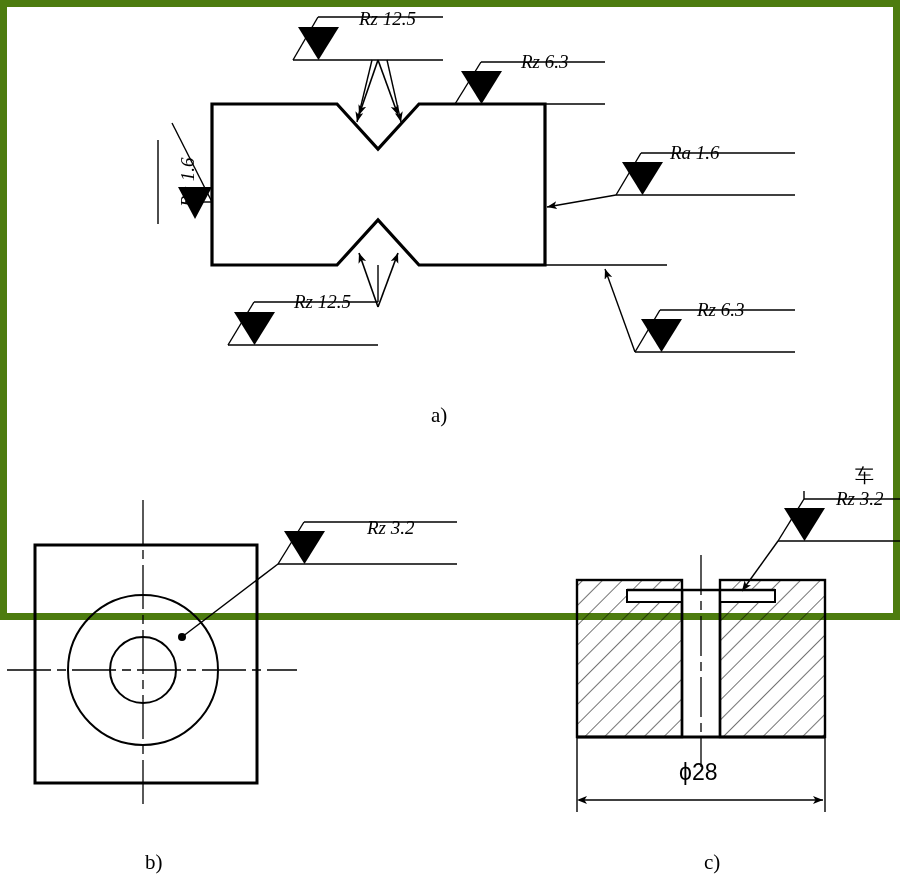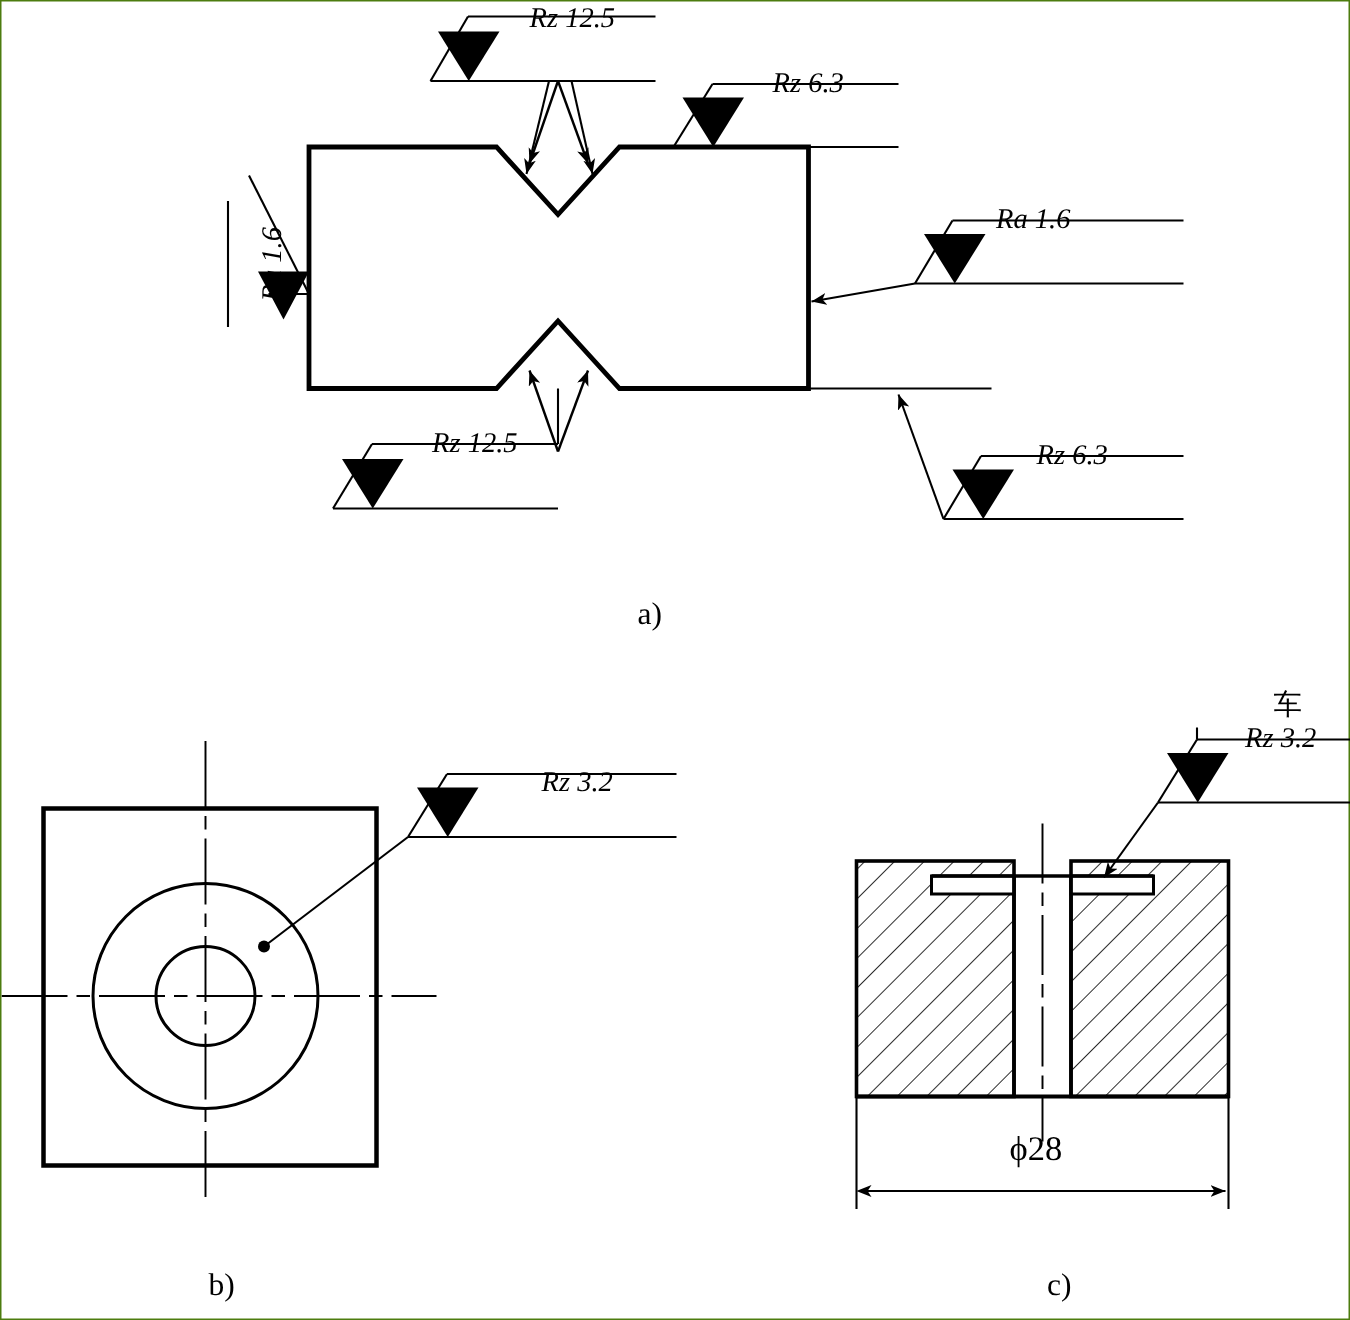--- a/index.html
+++ b/index.html
@@ -11,22 +11,22 @@
     width: 900px;
     height: 880px;
     position: relative;
     font-family: "Liberation Serif", serif;
     overflow: hidden;
   }
   #sheet {
     position: absolute;
     left: 0; top: 0;
     width: 900px;
-    height: 880px;
-    border: 1px solid #4d7c0f;
+    height: 620px;
+    border: 7px solid #4d7c0f;
     box-sizing: border-box;
   }
   svg.layer {
     position: absolute;
     left: 0; top: 0;
     width: 900px;
     height: 880px;
   }
   .lbl {
     position: absolute;
@@ -52,21 +52,21 @@
   }
   .cn {
     position: absolute;
     font-family: "DejaVu Sans", sans-serif;
     font-size: 19px;
     color: #000;
     white-space: nowrap;
   }
   .dim {
     position: absolute;
-    font-family: Liberation Serif, serif;
+    font-family: Liberation Sans, sans-serif;
     font-size: 23px;
     color: #000;
     white-space: nowrap;
   }
 </style>
 </head>
 <body>
 
 <div id="sheet">
 

